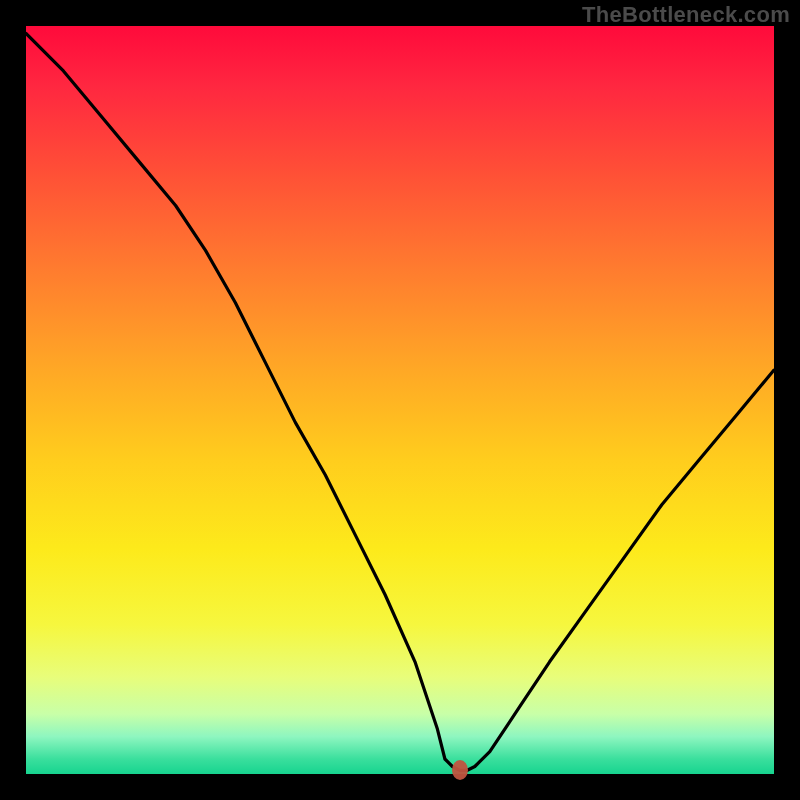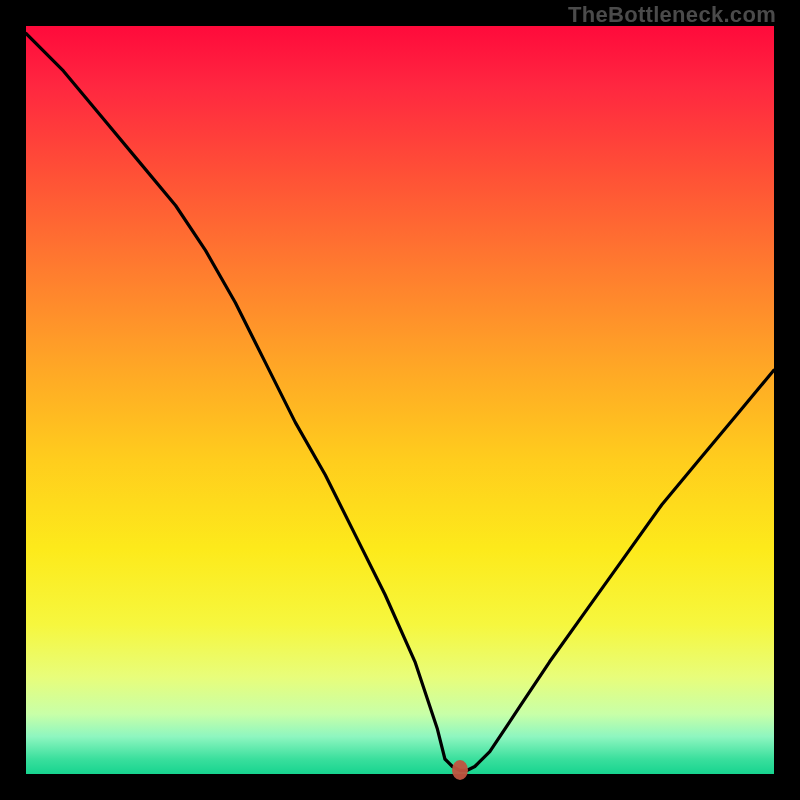--- a/index.html
+++ b/index.html
@@ -13,21 +13,21 @@
   }
   .frame {
     position: relative;
     width: 800px;
     height: 800px;
     background: #000;
   }
   .watermark {
     position: absolute;
     top: 2px;
-    right: 24px;
+    right: 10px;
     color: #4b4b4b;
     font-size: 22px;
     font-weight: 600;
     letter-spacing: 0.3px;
     z-index: 5;
   }
   .plot-area {
     position: absolute;
     left: 26px;
     top: 26px;

